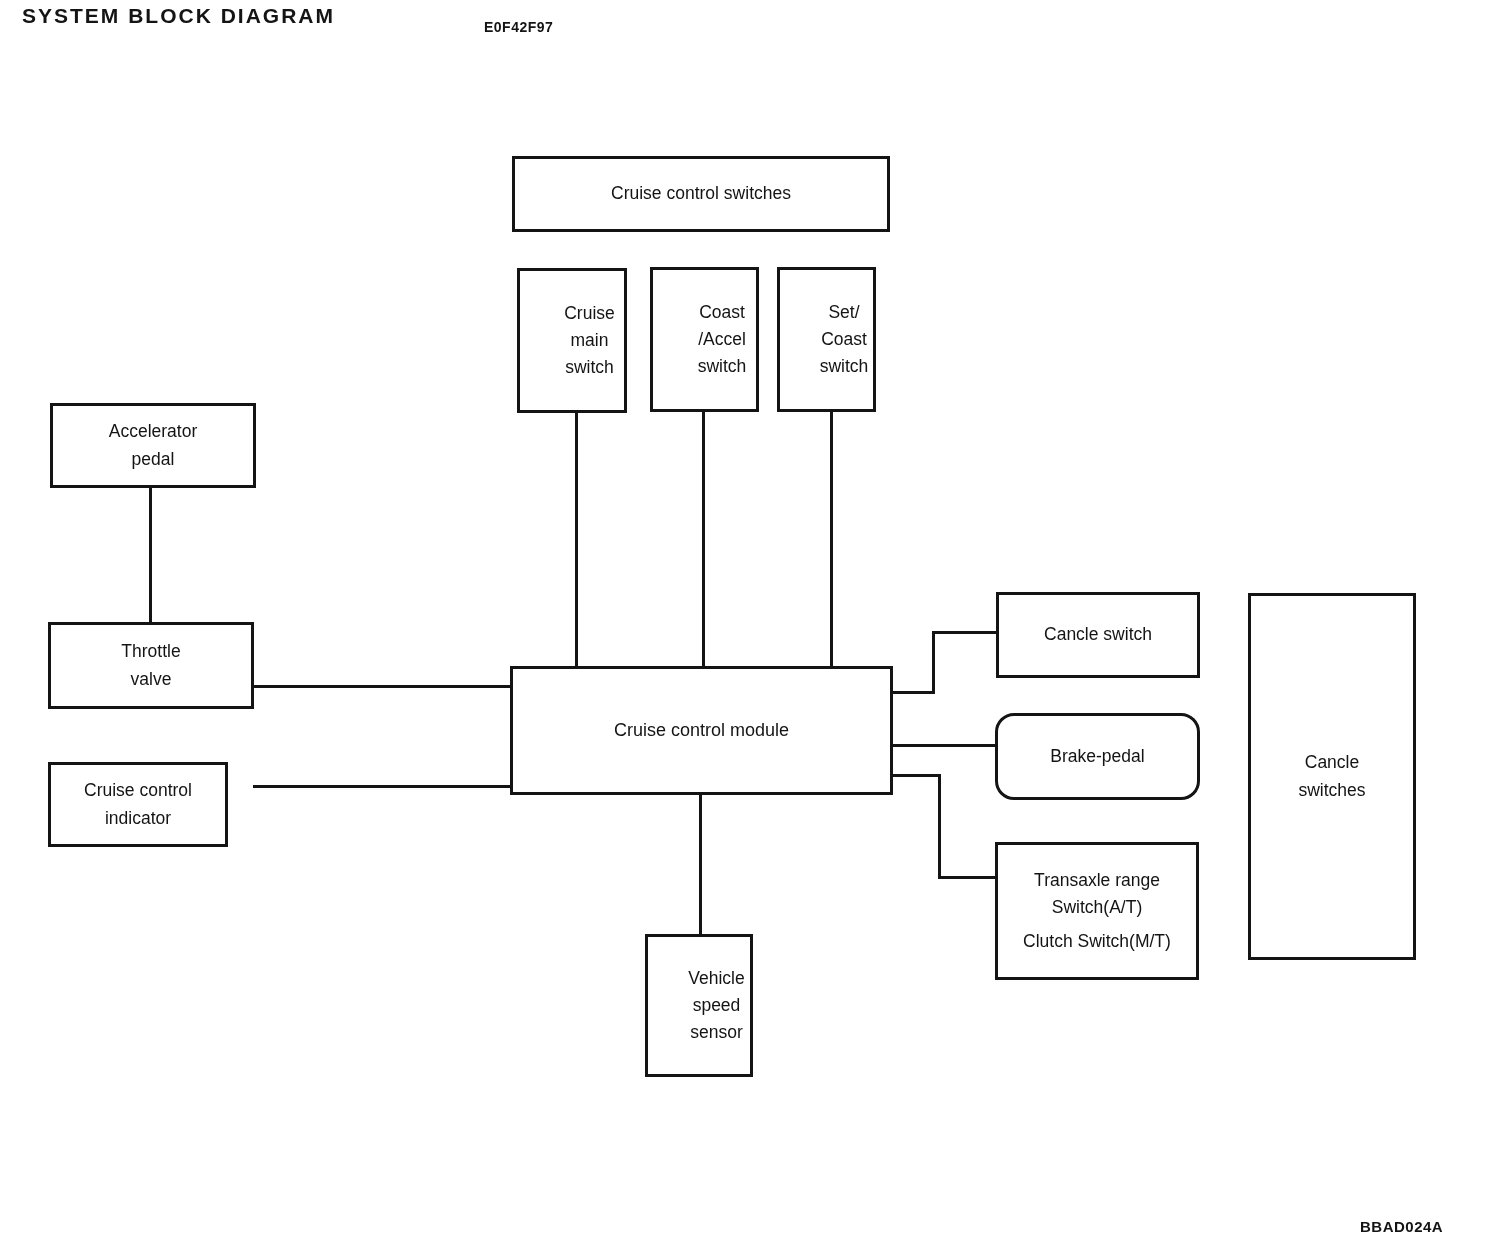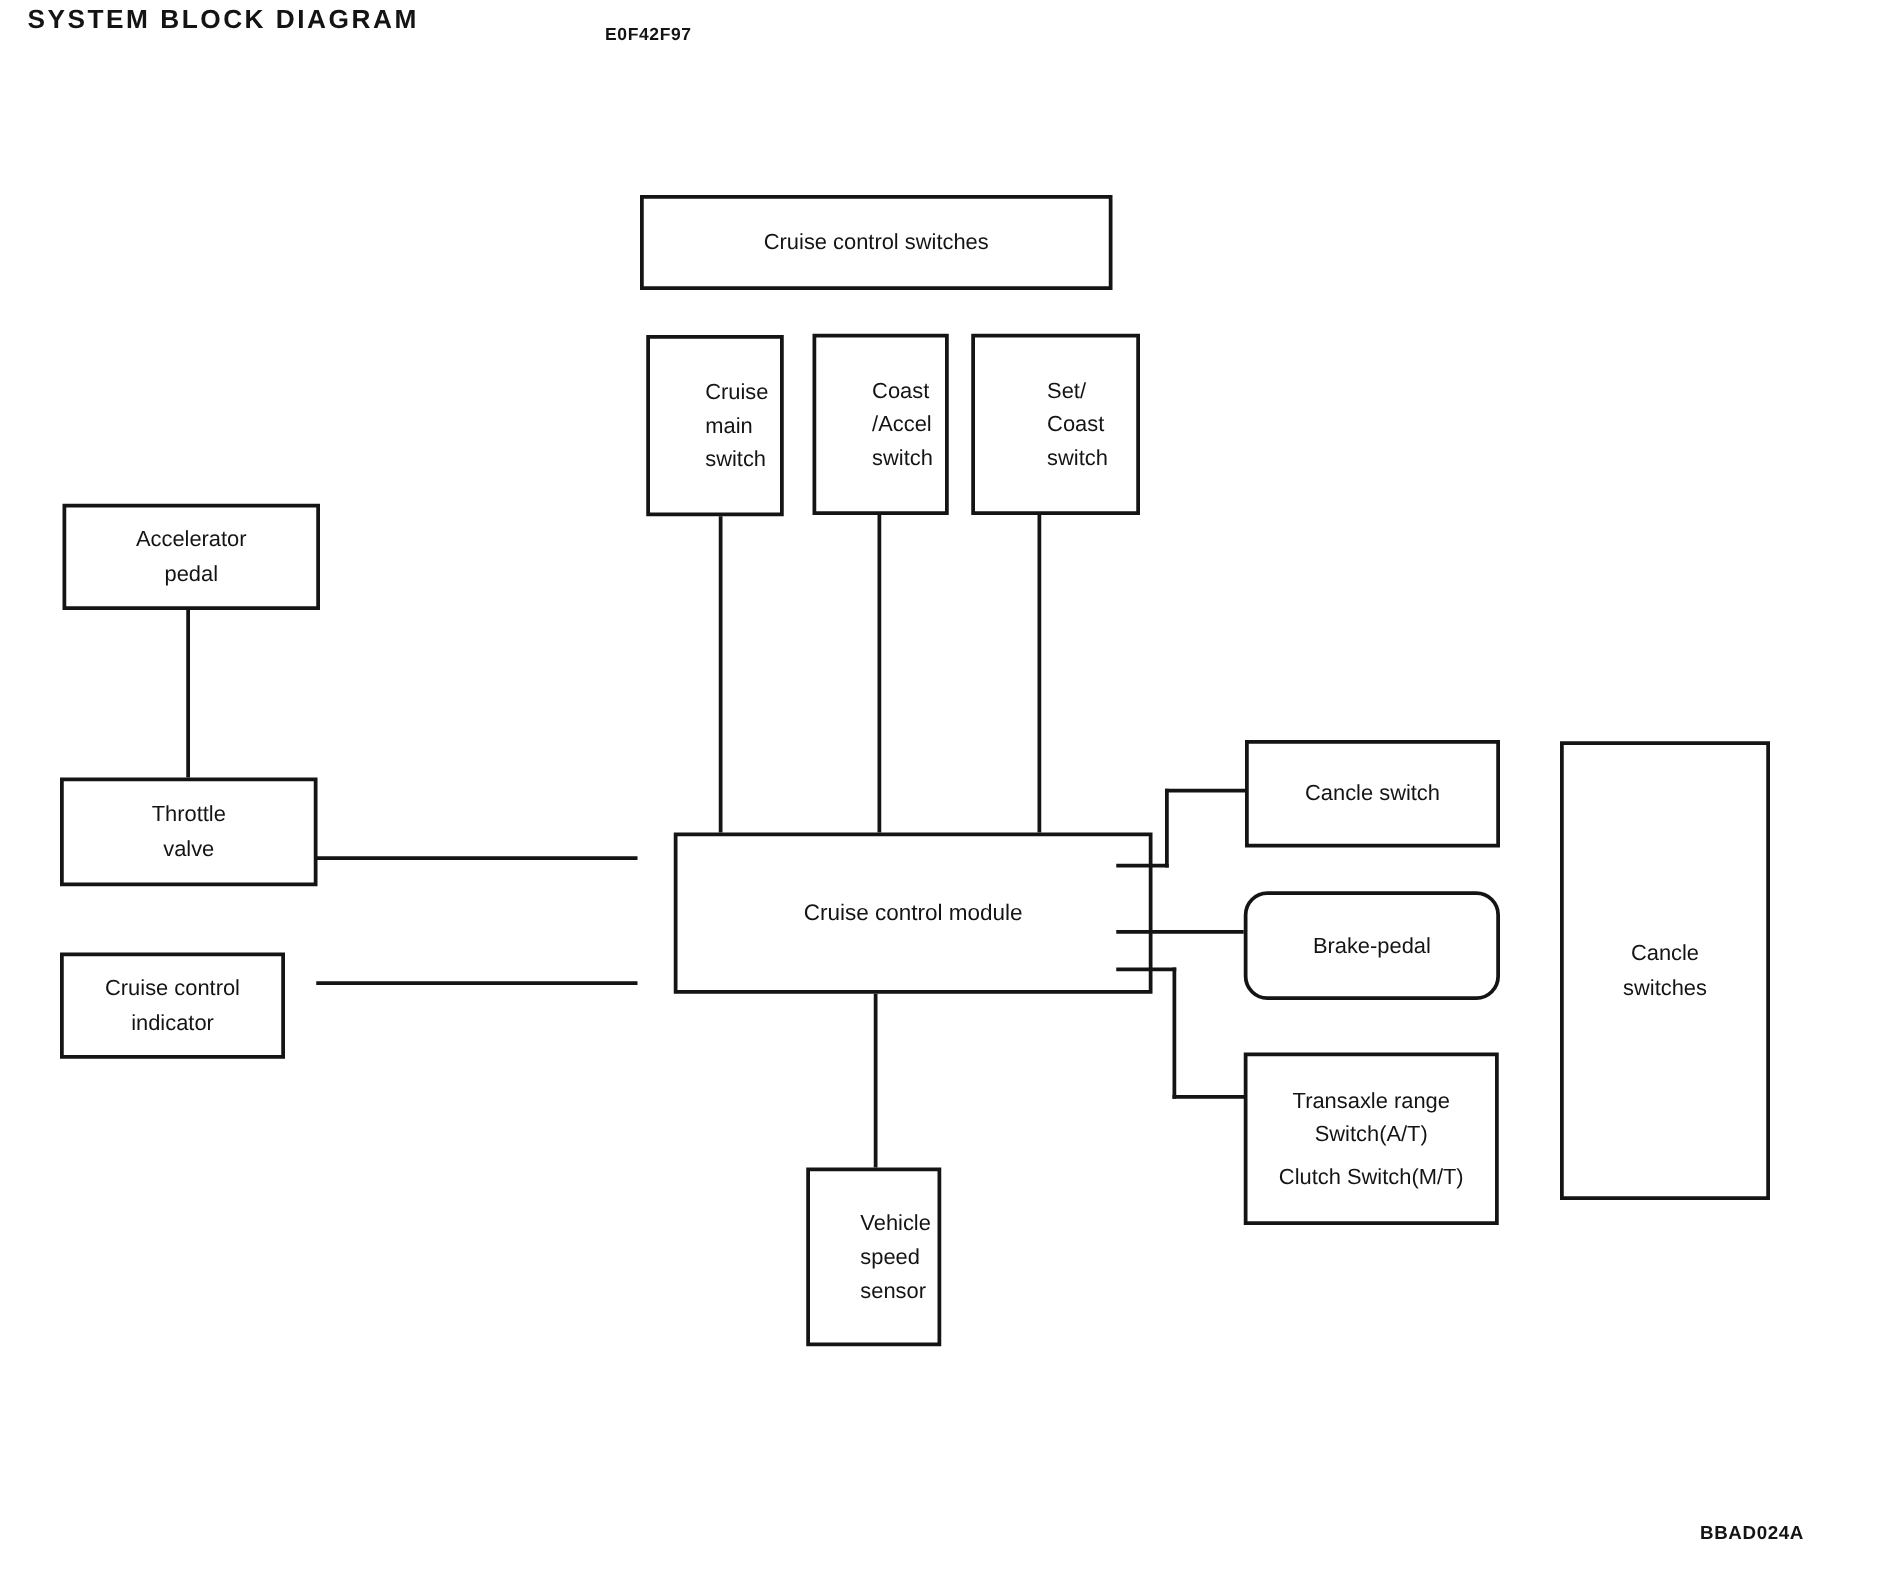--- a/index.html
+++ b/index.html
@@ -54,34 +54,34 @@
     display: flex;
     align-items: center;
     justify-content: center;
     font-size: 17.5px;
     line-height: 1.55;
     text-align: center;
     white-space: pre-line;
     color: var(--ink);
   }
   .box .lbl { white-space: pre-line; }
-  .box.left-text { text-align: left; padding-left: 35px; }
+  .box.left-text { text-align: center; padding-left: 35px; }
   .ln {
     position: absolute;
     background: var(--ink);
   }
   
   .b-ccs        { left: 512px; top: 156px; width: 378px; height: 76px; }
   .b-main       { left: 517px; top: 268px; width: 110px; height: 145px; }
   .b-resume     { left: 650px; top: 267px; width: 109px; height: 145px; }
-  .b-setcoast   { left: 777px; top: 267px; width: 135px; height: 145px; }
+  .b-setcoast   { left: 777px; top: 267px; width: 99px; height: 145px; }
   .b-accel      { left: 50px;  top: 403px; width: 206px; height: 85px; }
   .b-throttle   { left: 48px;  top: 622px; width: 206px; height: 87px; }
   .b-indicator  { left: 48px;  top: 762px; width: 180px; height: 85px; }
-  .b-module     { left: 539px; top: 666px; width: 383px; height: 129px; font-size: 18px; }
+  .b-module     { left: 510px; top: 666px; width: 383px; height: 129px; font-size: 18px; }
   .b-cancle     { left: 996px; top: 592px; width: 204px; height: 86px; }
   .b-brake      { left: 995px; top: 713px; width: 205px; height: 87px; border-radius: 19px; }
   .b-transaxle  { left: 995px; top: 842px; width: 204px; height: 138px; flex-direction: column; padding: 6px 2px; justify-content: center; }
   .b-transaxle .lbl2 { margin-top: 6px; }
   .b-cancles    { left: 1248px; top: 593px; width: 168px; height: 367px; }
   .b-vss        { left: 645px; top: 934px; width: 108px; height: 143px; }
   
   .c-accel-throttle   { left: 149px; top: 488px; width: 3px;  height: 134px; }
   .c-throttle-module  { left: 253px; top: 685px; width: 257px; height: 3px; }
   .c-indicator-module { left: 253px; top: 785px; width: 257px; height: 3px; }

